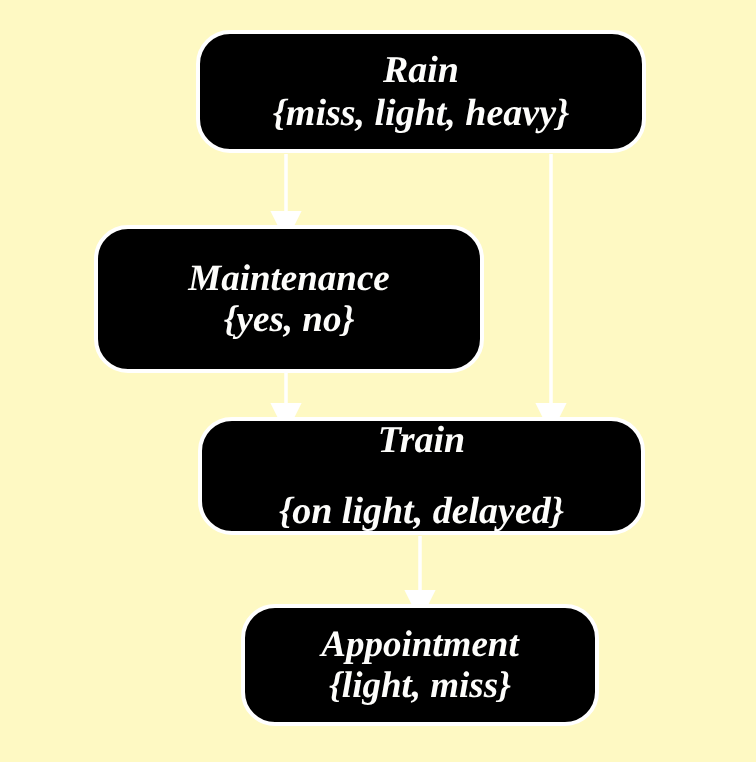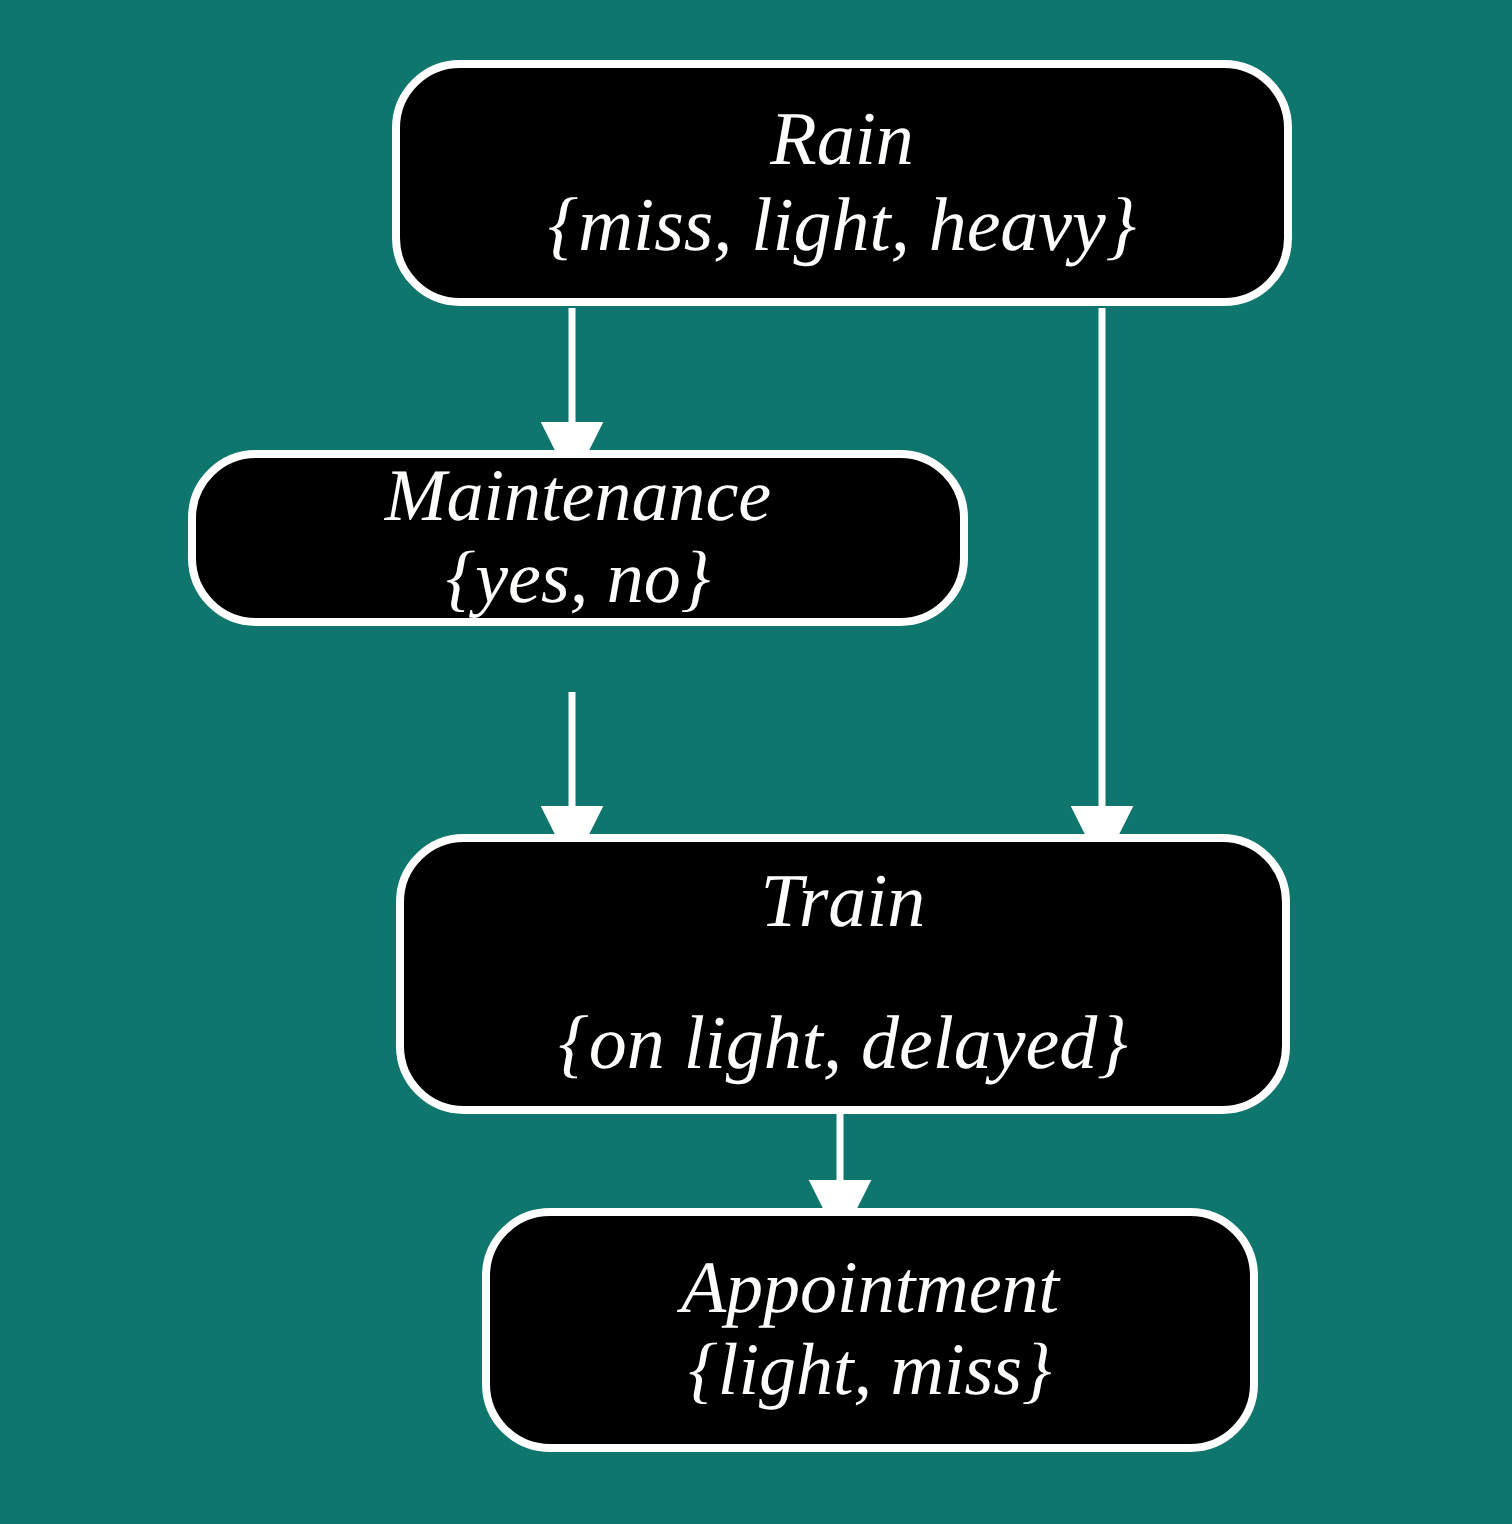--- a/index.html
+++ b/index.html
@@ -11,21 +11,22 @@
   body {
     width: 756px;
     height: 762px;
     overflow: hidden;
     font-family: "Liberation Serif", "DejaVu Serif", serif;
   }
   #canvas {
     position: relative;
     width: 756px;
     height: 762px;
-    background: #0f766e;
+    background: #fef9c3;
+    font-weight: bold;
   }
   #edge-layer {
     position: absolute;
     left: 0;
     top: 0;
     width: 756px;
     height: 762px;
     pointer-events: none;
   }
   .node {
@@ -48,23 +49,23 @@
   .node .node-name {
     display: block;
     white-space: nowrap;
   }
   .node .node-states {
     display: block;
     white-space: nowrap;
   }
   
   #node-rain        { left: 196px; top: 30px;  width: 450px; height: 123px; }
-  #node-maintenance { left: 94px;  top: 225px; width: 390px; height: 88px; }
-  #node-train       { left: 198px; top: 417px; width: 447px; height: 140px; gap: 28px; }
-  #node-appointment { left: 241px; top: 604px; width: 388px; height: 122px; }
+  #node-maintenance { left: 94px;  top: 225px; width: 390px; height: 148px; }
+  #node-train       { left: 198px; top: 417px; width: 447px; height: 118px; gap: 28px; }
+  #node-appointment { left: 241px; top: 604px; width: 358px; height: 122px; }
 
   #node-rain .node-name,
   #node-rain .node-states            { font-size: 38px; }
   #node-maintenance .node-name,
   #node-maintenance .node-states     { font-size: 37px; }
   #node-train .node-name,
   #node-train .node-states           { font-size: 38px; }
   #node-appointment .node-name,
   #node-appointment .node-states     { font-size: 37px; }
 </style>

